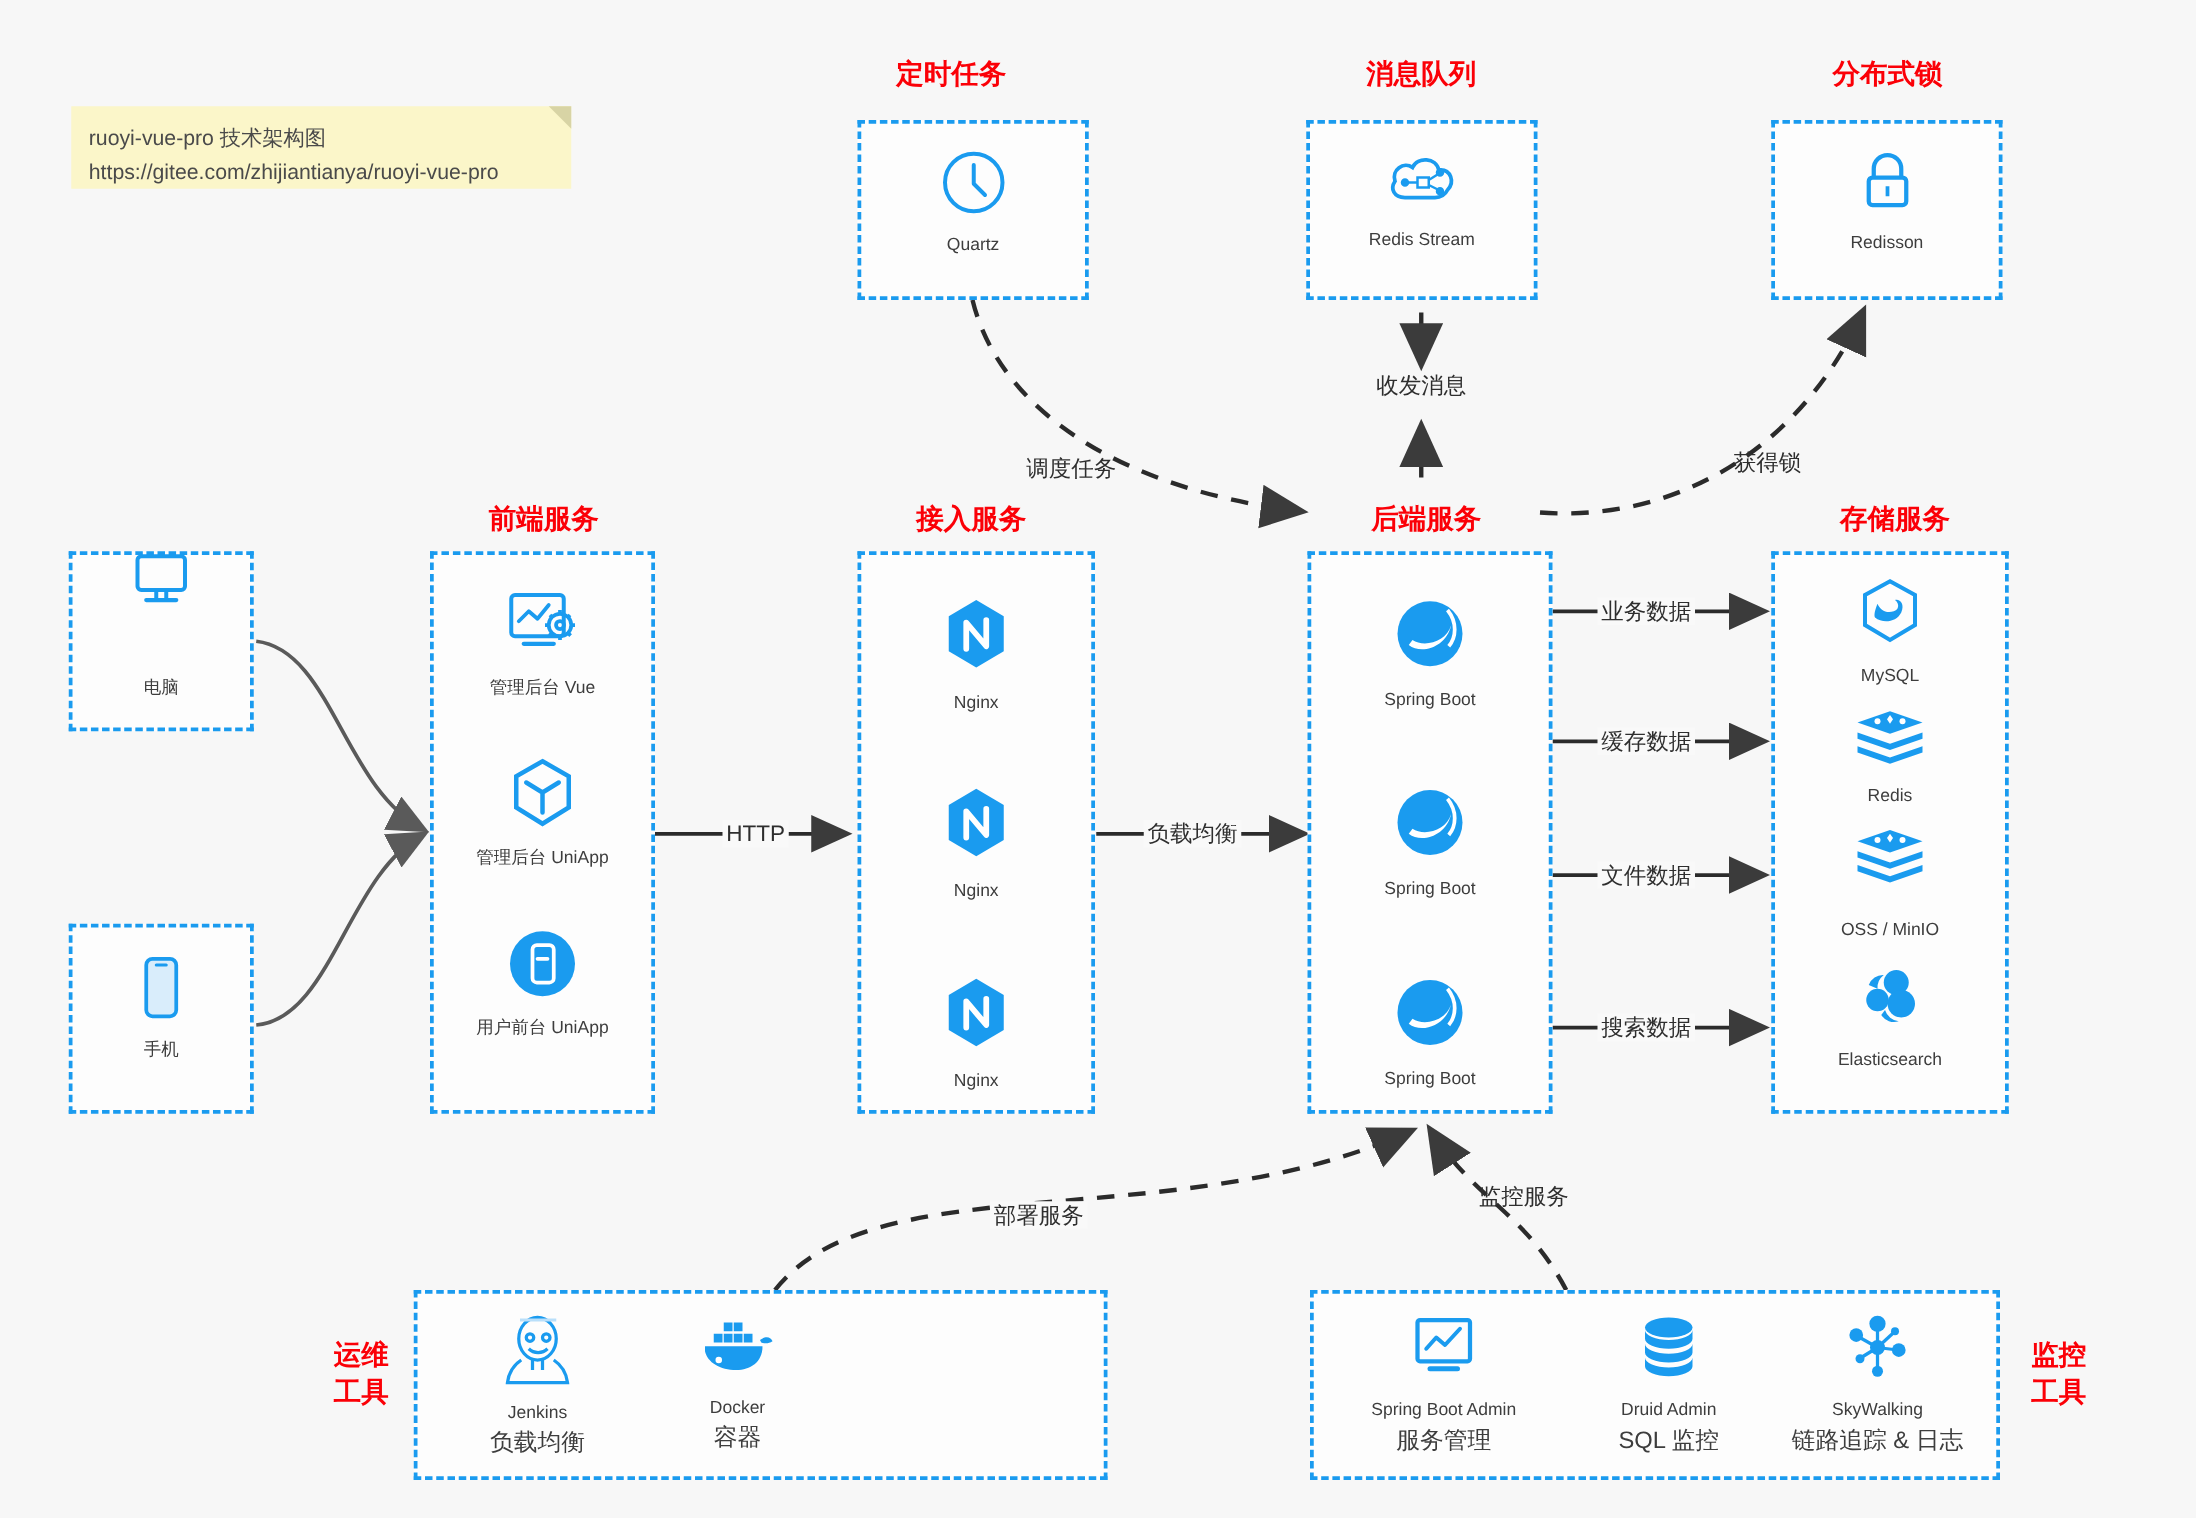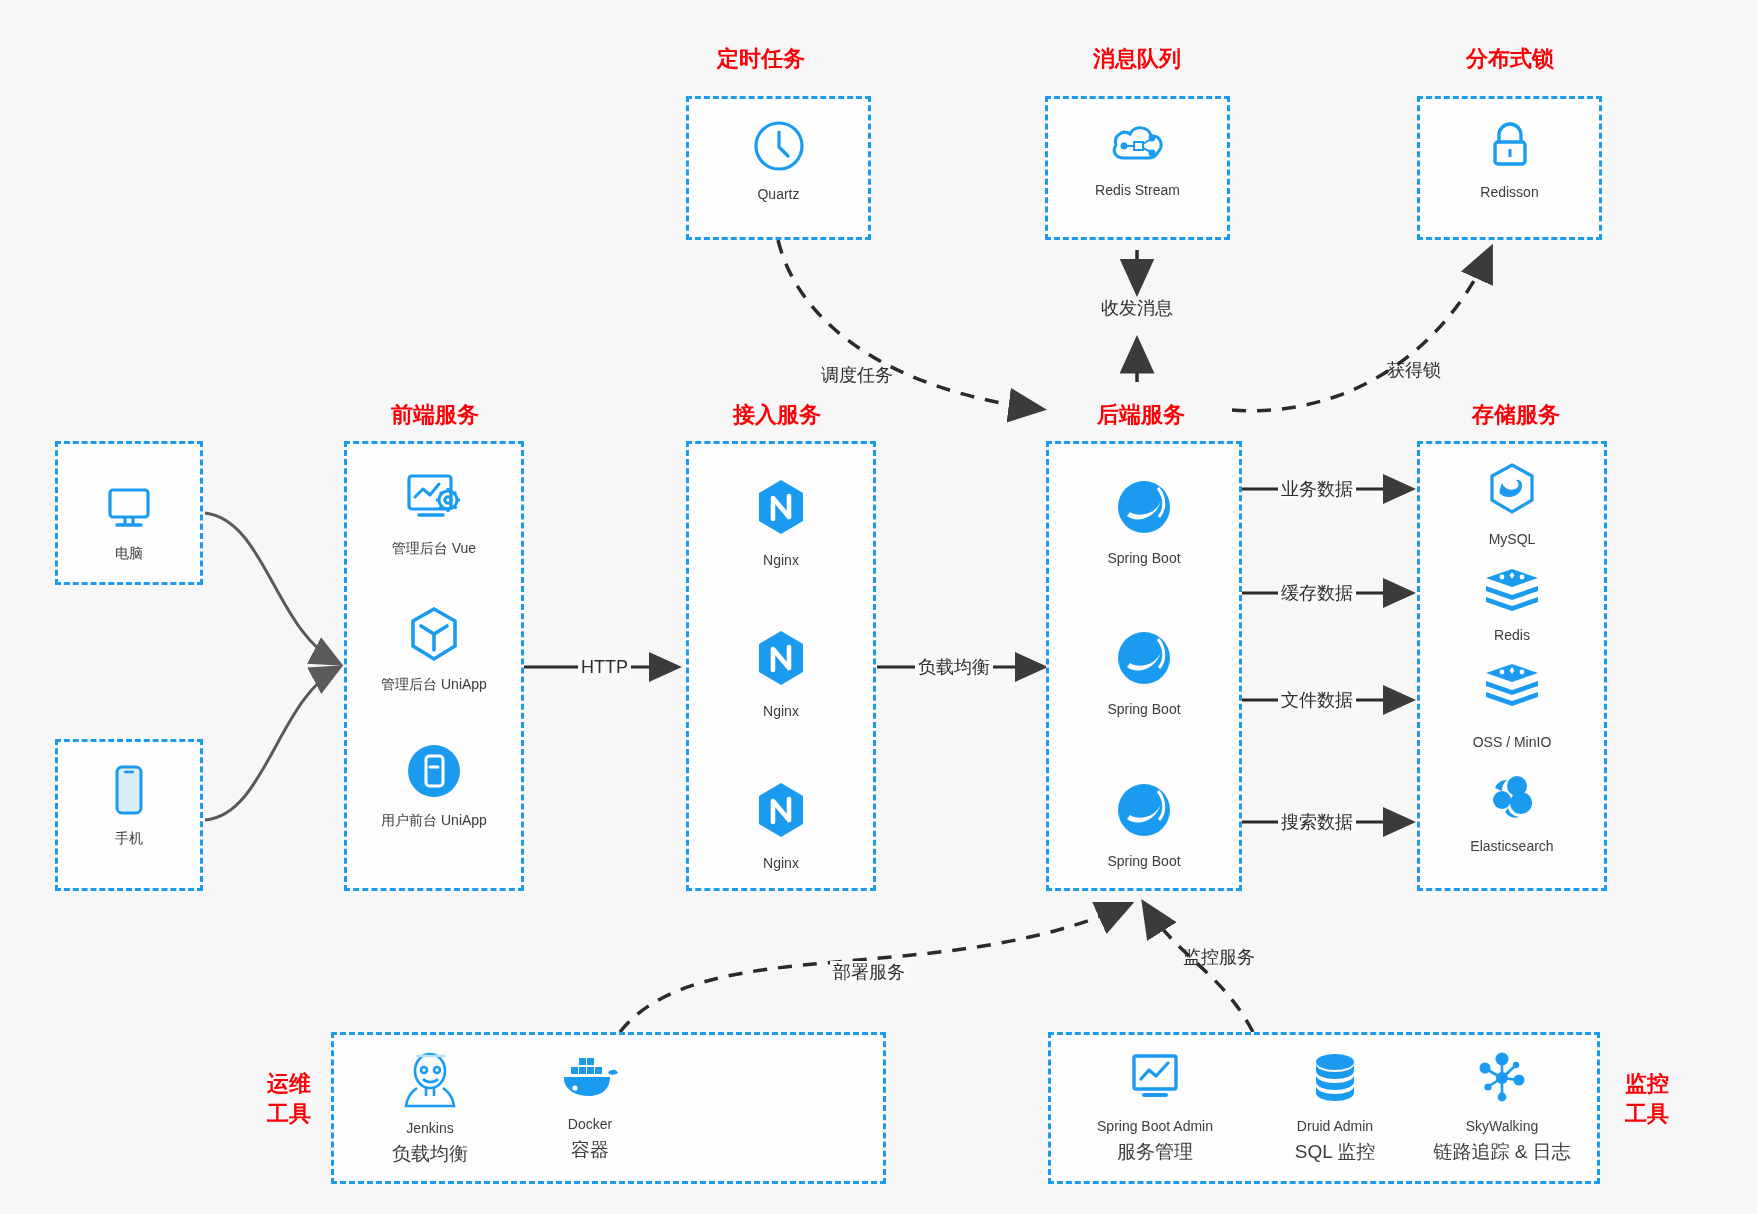--- a/index.html
+++ b/index.html
@@ -59,20 +59,25 @@
     white-space:nowrap;
     line-height:22px;
   }
   .elabel.nobg{background:transparent;}
 </style>
 </head>
 <body>
 
 <div class="stage">
 
+  <div class="note">
+    <div class="fold"></div>
+    <div>ruoyi-vue-pro 技术架构图</div>
+    <div>https://gitee.com/zhijiantianya/ruoyi-vue-pro</div>
+  </div>
 
   <svg class="wires" viewBox="0 0 1757 1214">
     <defs>
       <marker id="ah" markerWidth="12" markerHeight="12" refX="9" refY="5" orient="auto">
         <path d="M0,0 L11,5 L0,10 z" fill="#3b3b3b"></path>
       </marker>
       <marker id="ahg" markerWidth="12" markerHeight="12" refX="9" refY="5" orient="auto">
         <path d="M0,0 L11,5 L0,10 z" fill="#5a5a5a"></path>
       </marker>
     </defs>
@@ -105,21 +110,21 @@
   <div class="elabel" style="left:915px;top:656px;">负载均衡</div>
   <div class="elabel nobg" style="left:818px;top:364px;">调度任务</div>
   <div class="elabel nobg" style="left:1098px;top:297px;">收发消息</div>
   <div class="elabel nobg" style="left:1384px;top:359px;">获得锁</div>
 
   <div class="elabel" style="left:1278px;top:478px;">业务数据</div>
   <div class="elabel" style="left:1278px;top:582px;">缓存数据</div>
   <div class="elabel" style="left:1278px;top:689px;">文件数据</div>
   <div class="elabel" style="left:1278px;top:811px;">搜索数据</div>
 
-  <div class="elabel" style="left:830px;top:961px;">部署服务</div>
+  <div class="elabel" style="left:792px;top:961px;">部署服务</div>
   <div class="elabel nobg" style="left:1180px;top:946px;">监控服务</div>
 
   <div class="gtitle" style="left:681px;top:44px;width:160px;">定时任务</div>
   <div class="gbox" style="left:686px;top:96px;width:185px;height:144px;"></div>
   <div class="cell" style="left:706px;top:118px;width:145px;">
     <span class="ic">
       <svg width="56" height="56" viewBox="0 0 56 56">
         <circle cx="28" cy="28" r="23" fill="none" stroke="#1a9bef" stroke-width="3.2"></circle>
         <path d="M28 14 L28 29 L37 38" fill="none" stroke="#1a9bef" stroke-width="3.2" stroke-linecap="round" stroke-linejoin="round"></path>
       </svg>
@@ -154,21 +159,21 @@
       <svg width="54" height="54" viewBox="0 0 54 54">
         <path d="M16 24 L16 17 A11 11 0 0 1 38 17 L38 24" fill="none" stroke="#1a9bef" stroke-width="3.4"></path>
         <rect x="12" y="24" width="30" height="22" rx="3" fill="none" stroke="#1a9bef" stroke-width="3.4"></rect>
         <line x1="27" y1="31" x2="27" y2="39" stroke="#1a9bef" stroke-width="3"></line>
       </svg>
     </span>
     <span class="cap">Redisson</span>
   </div>
 
   <div class="gbox" style="left:55px;top:441px;width:148px;height:144px;"></div>
-  <div class="cell" style="left:70px;top:481px;width:118px;">
+  <div class="cell" style="left:70px;top:436px;width:118px;gap:40px;">
     <span class="ic">
       <svg width="56" height="52" viewBox="0 0 56 52">
         <rect x="9" y="9" width="38" height="27" rx="3" fill="none" stroke="#1a9bef" stroke-width="3.2"></rect>
         <path d="M24 36 L24 43 M32 36 L32 43" stroke="#1a9bef" stroke-width="3.2"></path>
         <line x1="16" y1="44" x2="40" y2="44" stroke="#1a9bef" stroke-width="3.4" stroke-linecap="round"></line>
       </svg>
     </span>
     <span class="cap">电脑</span>
   </div>
 

